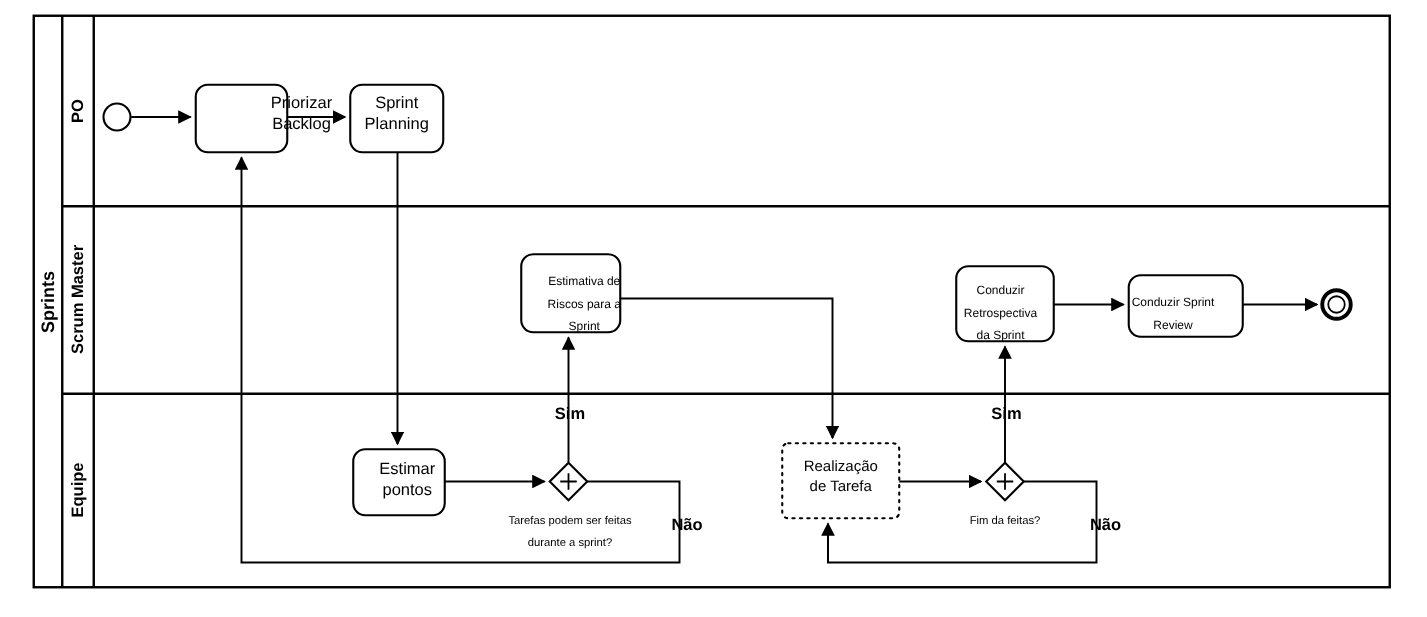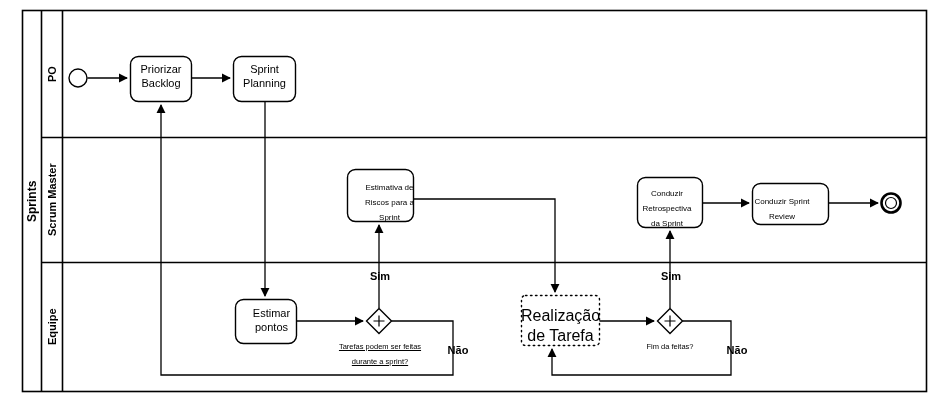--- a/index.html
+++ b/index.html
@@ -116,44 +116,44 @@
       <path d="M 828.5 203 L 878 203" marker-end="url(#arrow)"></path>
     </g>
   </svg>
 
   <div class="lane-label" style="left:22px;top:11px;width:20px;height:380px;font-size:12px;">Sprints</div>
 
   <div class="lane-label" style="left:42px;top:11px;width:20px;height:126px;font-size:11px;">PO</div>
   <div class="lane-label" style="left:42px;top:138px;width:20px;height:124px;font-size:11px;">Scrum Master</div>
   <div class="lane-label" style="left:42px;top:263px;width:20px;height:128px;font-size:11px;">Equipe</div>
 
-  <div class="txt task-label" style="left:130px;top:63px;width:62px;">Priorizar
+  <div class="txt task-label" style="left:130px;top:63px;width:62px;padding-left:40px;">Priorizar
 Backlog</div>
 
   <div class="txt task-label" style="left:233px;top:63px;width:63px;">Sprint
 Planning</div>
 
   <div class="txt task-label-sm" style="left:347px;top:180px;width:85px;">Estimativa de
 Riscos para a
 Sprint</div>
 
   <div class="txt task-label-sm" style="left:637px;top:186px;width:60px;">Conduzir
 Retrospectiva
 da Sprint</div>
 
   <div class="txt task-label-sm" style="left:752px;top:194px;width:60px;">Conduzir Sprint
 Review</div>
 
   <div class="txt task-label" style="left:235px;top:307px;width:73px;">Estimar
 pontos</div>
 
-  <div class="txt task-label" style="left:521px;top:306px;width:79px;font-size:16px;">Realização
+  <div class="txt task-label" style="left:521px;top:306px;width:79px;font-size:10px;">Realização
 de Tarefa</div>
 
-  <div class="txt gw-label" style="left:315px;top:339px;width:130px;text-decoration:underline;">Tarefas podem ser feitas
+  <div class="txt gw-label" style="left:315px;top:339px;width:130px;">Tarefas podem ser feitas
 durante a sprint?</div>
 
   <div class="txt gw-label" style="left:615px;top:339px;width:110px;">Fim da feitas?</div>
 
   <div class="txt flow-label" style="left:360px;top:270px;width:40px;">Sim</div>
 
   <div class="txt flow-label" style="left:438px;top:344px;width:40px;">Não</div>
 
   <div class="txt flow-label" style="left:651px;top:270px;width:40px;">Sim</div>
 

